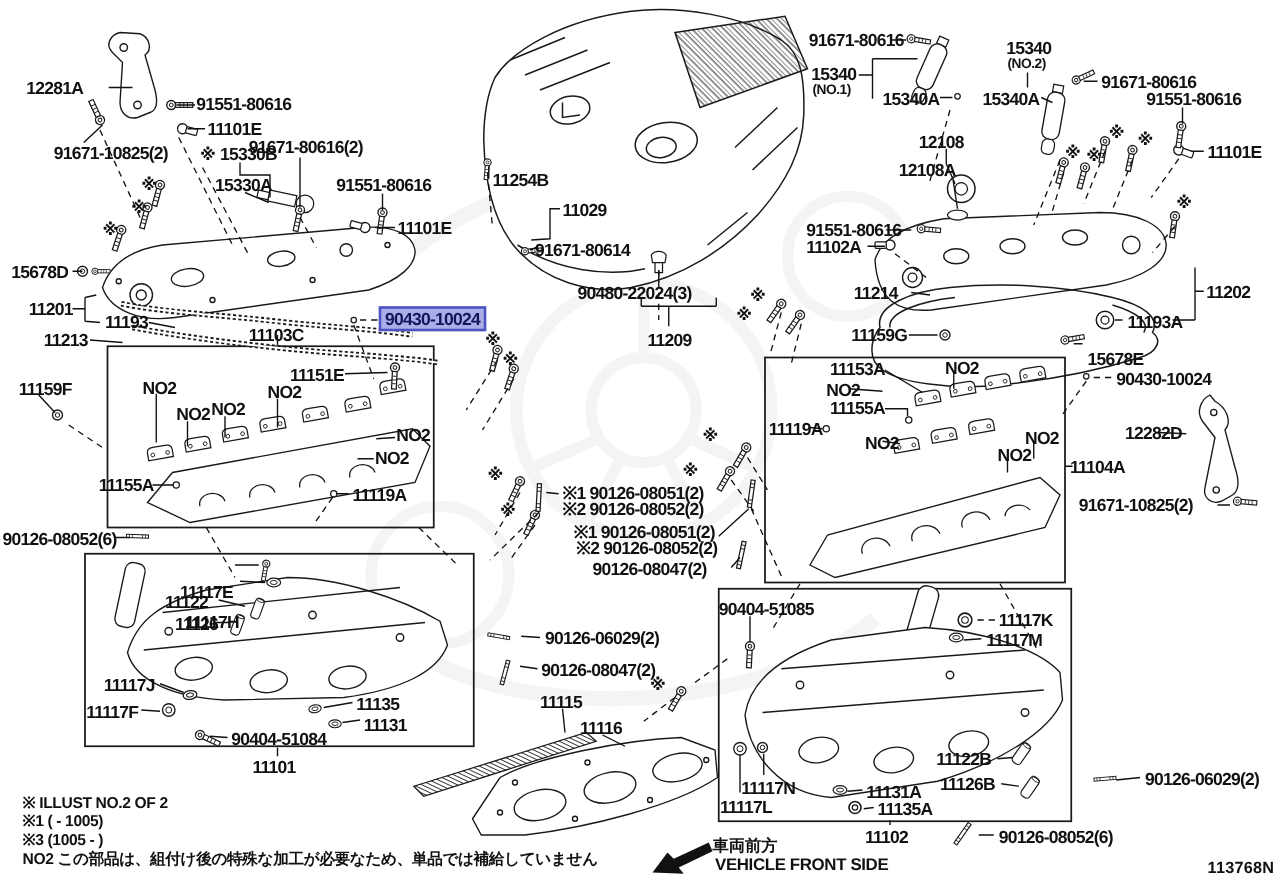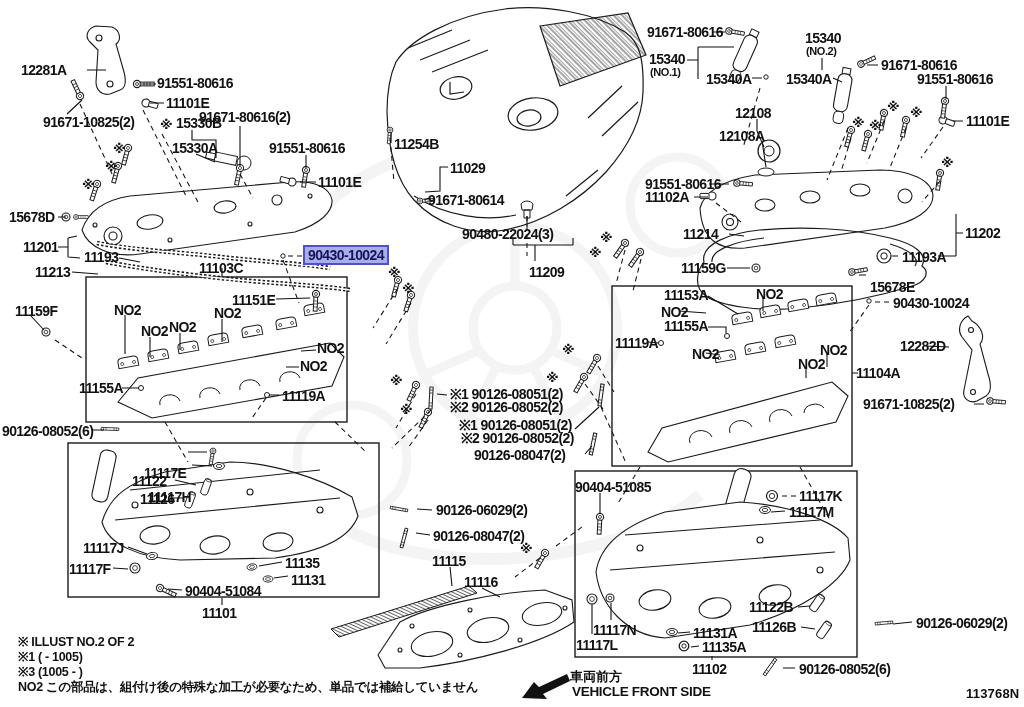--- a/index.html
+++ b/index.html
@@ -365,21 +365,21 @@
       <div class="plabel" style="left: 43px; top: 115px;">91671-10825(2)</div>
       <div class="plabel" style="left: 176px; top: 116px;">15330B</div>
       <div class="plabel" style="left: 172px; top: 141px;">15330A</div>
       <div class="plabel" style="left: 199px; top: 110px;">91671-80616(2)</div>
       <div class="plabel" style="left: 269px; top: 141px;">91551-80616</div>
       <div class="plabel" style="left: 318px; top: 175px;">11101E</div>
       <div class="plabel" style="left: 394px; top: 137px;">11254B</div>
       <div class="plabel" style="left: 450px; top: 161px;">11029</div>
       <div class="plabel" style="left: 428px; top: 193px;">91671-80614</div>
       <div class="plabel" style="left: 462px; top: 227px;">90480-22024(3)</div>
-      <div class="plabel" style="left: 518px; top: 265px; margin-left: 11px;">11209</div>
+      <div class="plabel" style="left: 518px; top: 265px;">11209</div>
       <div class="plabel" style="left: 9px; top: 210px;">15678D</div>
       <div class="plabel" style="left: 23px; top: 240px;">11201</div>
       <div class="plabel" style="left: 84px; top: 250px;">11193</div>
       <div class="plabel" style="left: 35px; top: 265px;">11213</div>
       <div class="plabel" style="left: 199px; top: 261px;">11103C</div>
       <div class="plabel hl" style="left: 307px; top: 248px;">90430-10024</div>
       <div class="plabel" style="left: 232px; top: 293px;">11151E</div>
       <div class="plabel" style="left: 15px; top: 304px;">11159F</div>
       <div class="plabel" style="left: 114px; top: 303px;">NO2</div>
       <div class="plabel" style="left: 141px; top: 324px;">NO2</div>

